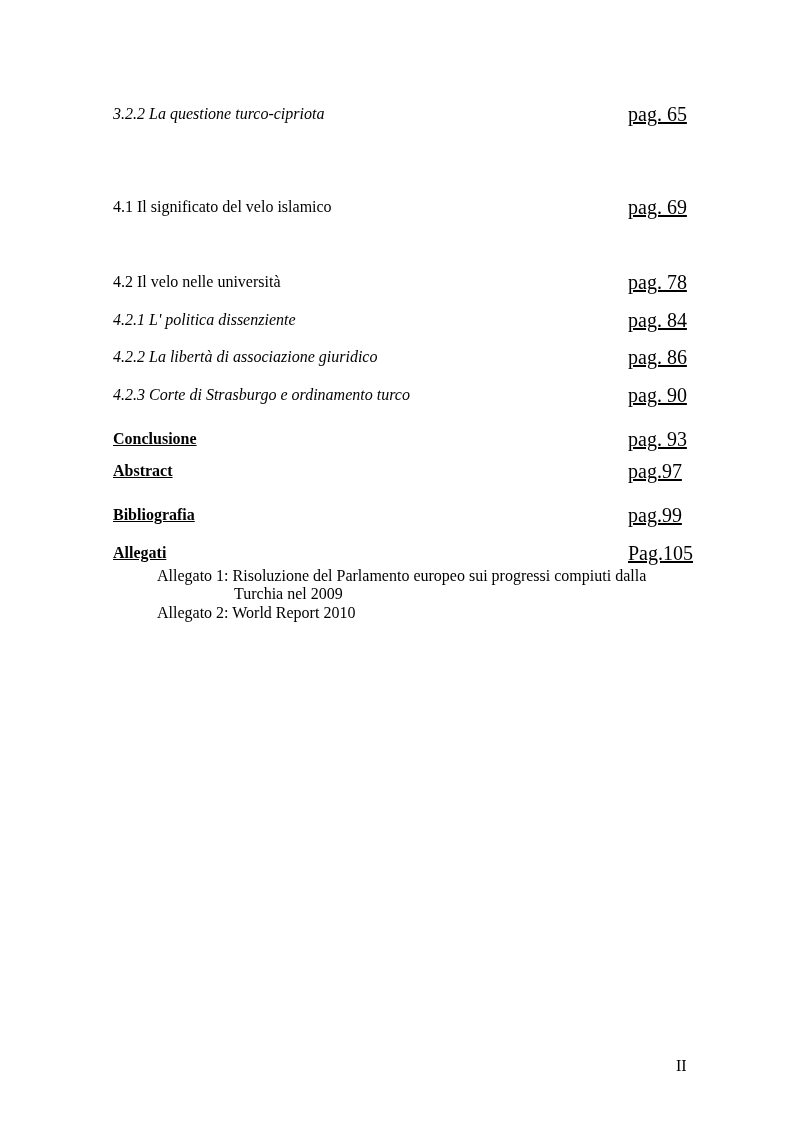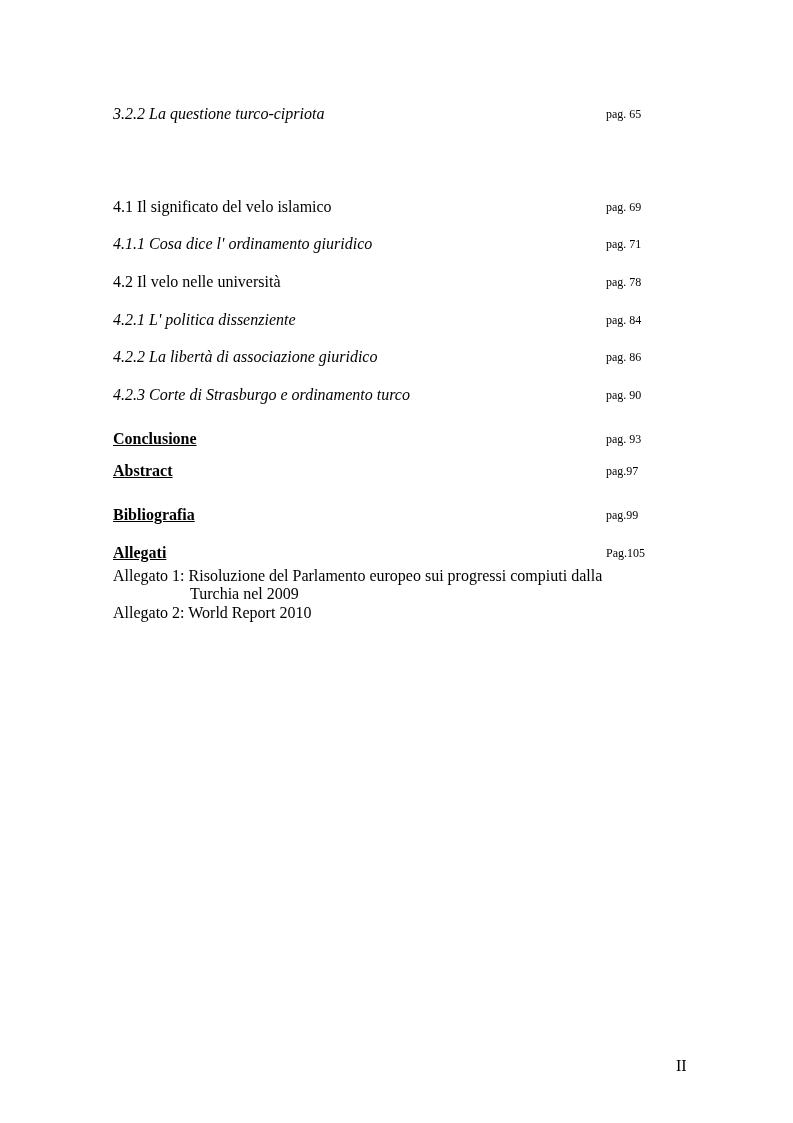--- a/index.html
+++ b/index.html
@@ -20,41 +20,43 @@
     position: absolute;
     left: 113px;
     width: 570px;
     font-size: 16px;
     line-height: 18px;
     white-space: nowrap;
   }
   .row .title { display: inline-block; }
   .row .pagenum {
     position: absolute;
-    left: 493px;
+    left: 515px;
     top: 0;
-    font-size: 12px;
+    font-size: 20px;
     font-weight: normal;
     font-style: normal;
+    text-decoration: underline;
   }
   .italic .title { font-style: italic; }
   .bold .title { font-weight: bold; text-decoration: underline; }
   .chapter {
     line-height: 20px;
   }
   .chapter .title {
     font-weight: bold;
     font-size: 17.3px;
   }
   .chapter .pagenum { top: 2px; }
   .attach-line {
     position: absolute;
     font-size: 16px;
     line-height: 18px;
     white-space: nowrap;
+    margin-left: 44px;
   }
   .footer-pagenum {
     position: absolute;
     left: 676px;
     top: 1057px;
     font-size: 16px;
     line-height: 18px;
   }
 </style>
 </head>
@@ -66,24 +68,20 @@
     <span class="title">3.2.2 La questione turco-cipriota</span>
     <span class="pagenum">pag. 65</span>
   </div>
 
 
   <div class="row" style="top:198px">
     <span class="title">4.1 Il significato del velo islamico</span>
     <span class="pagenum">pag. 69</span>
   </div>
 
-  <div class="row italic" style="top:235px">
-    <span class="title">4.1.1 Cosa dice l' ordinamento giuridico</span>
-    <span class="pagenum">pag. 71</span>
-  </div>
 
   <div class="row" style="top:273px">
     <span class="title">4.2 Il velo nelle università</span>
     <span class="pagenum">pag. 78</span>
   </div>
 
   <div class="row italic" style="top:311px">
     <span class="title">4.2.1 L' politica dissenziente</span>
     <span class="pagenum">pag. 84</span>
   </div>

